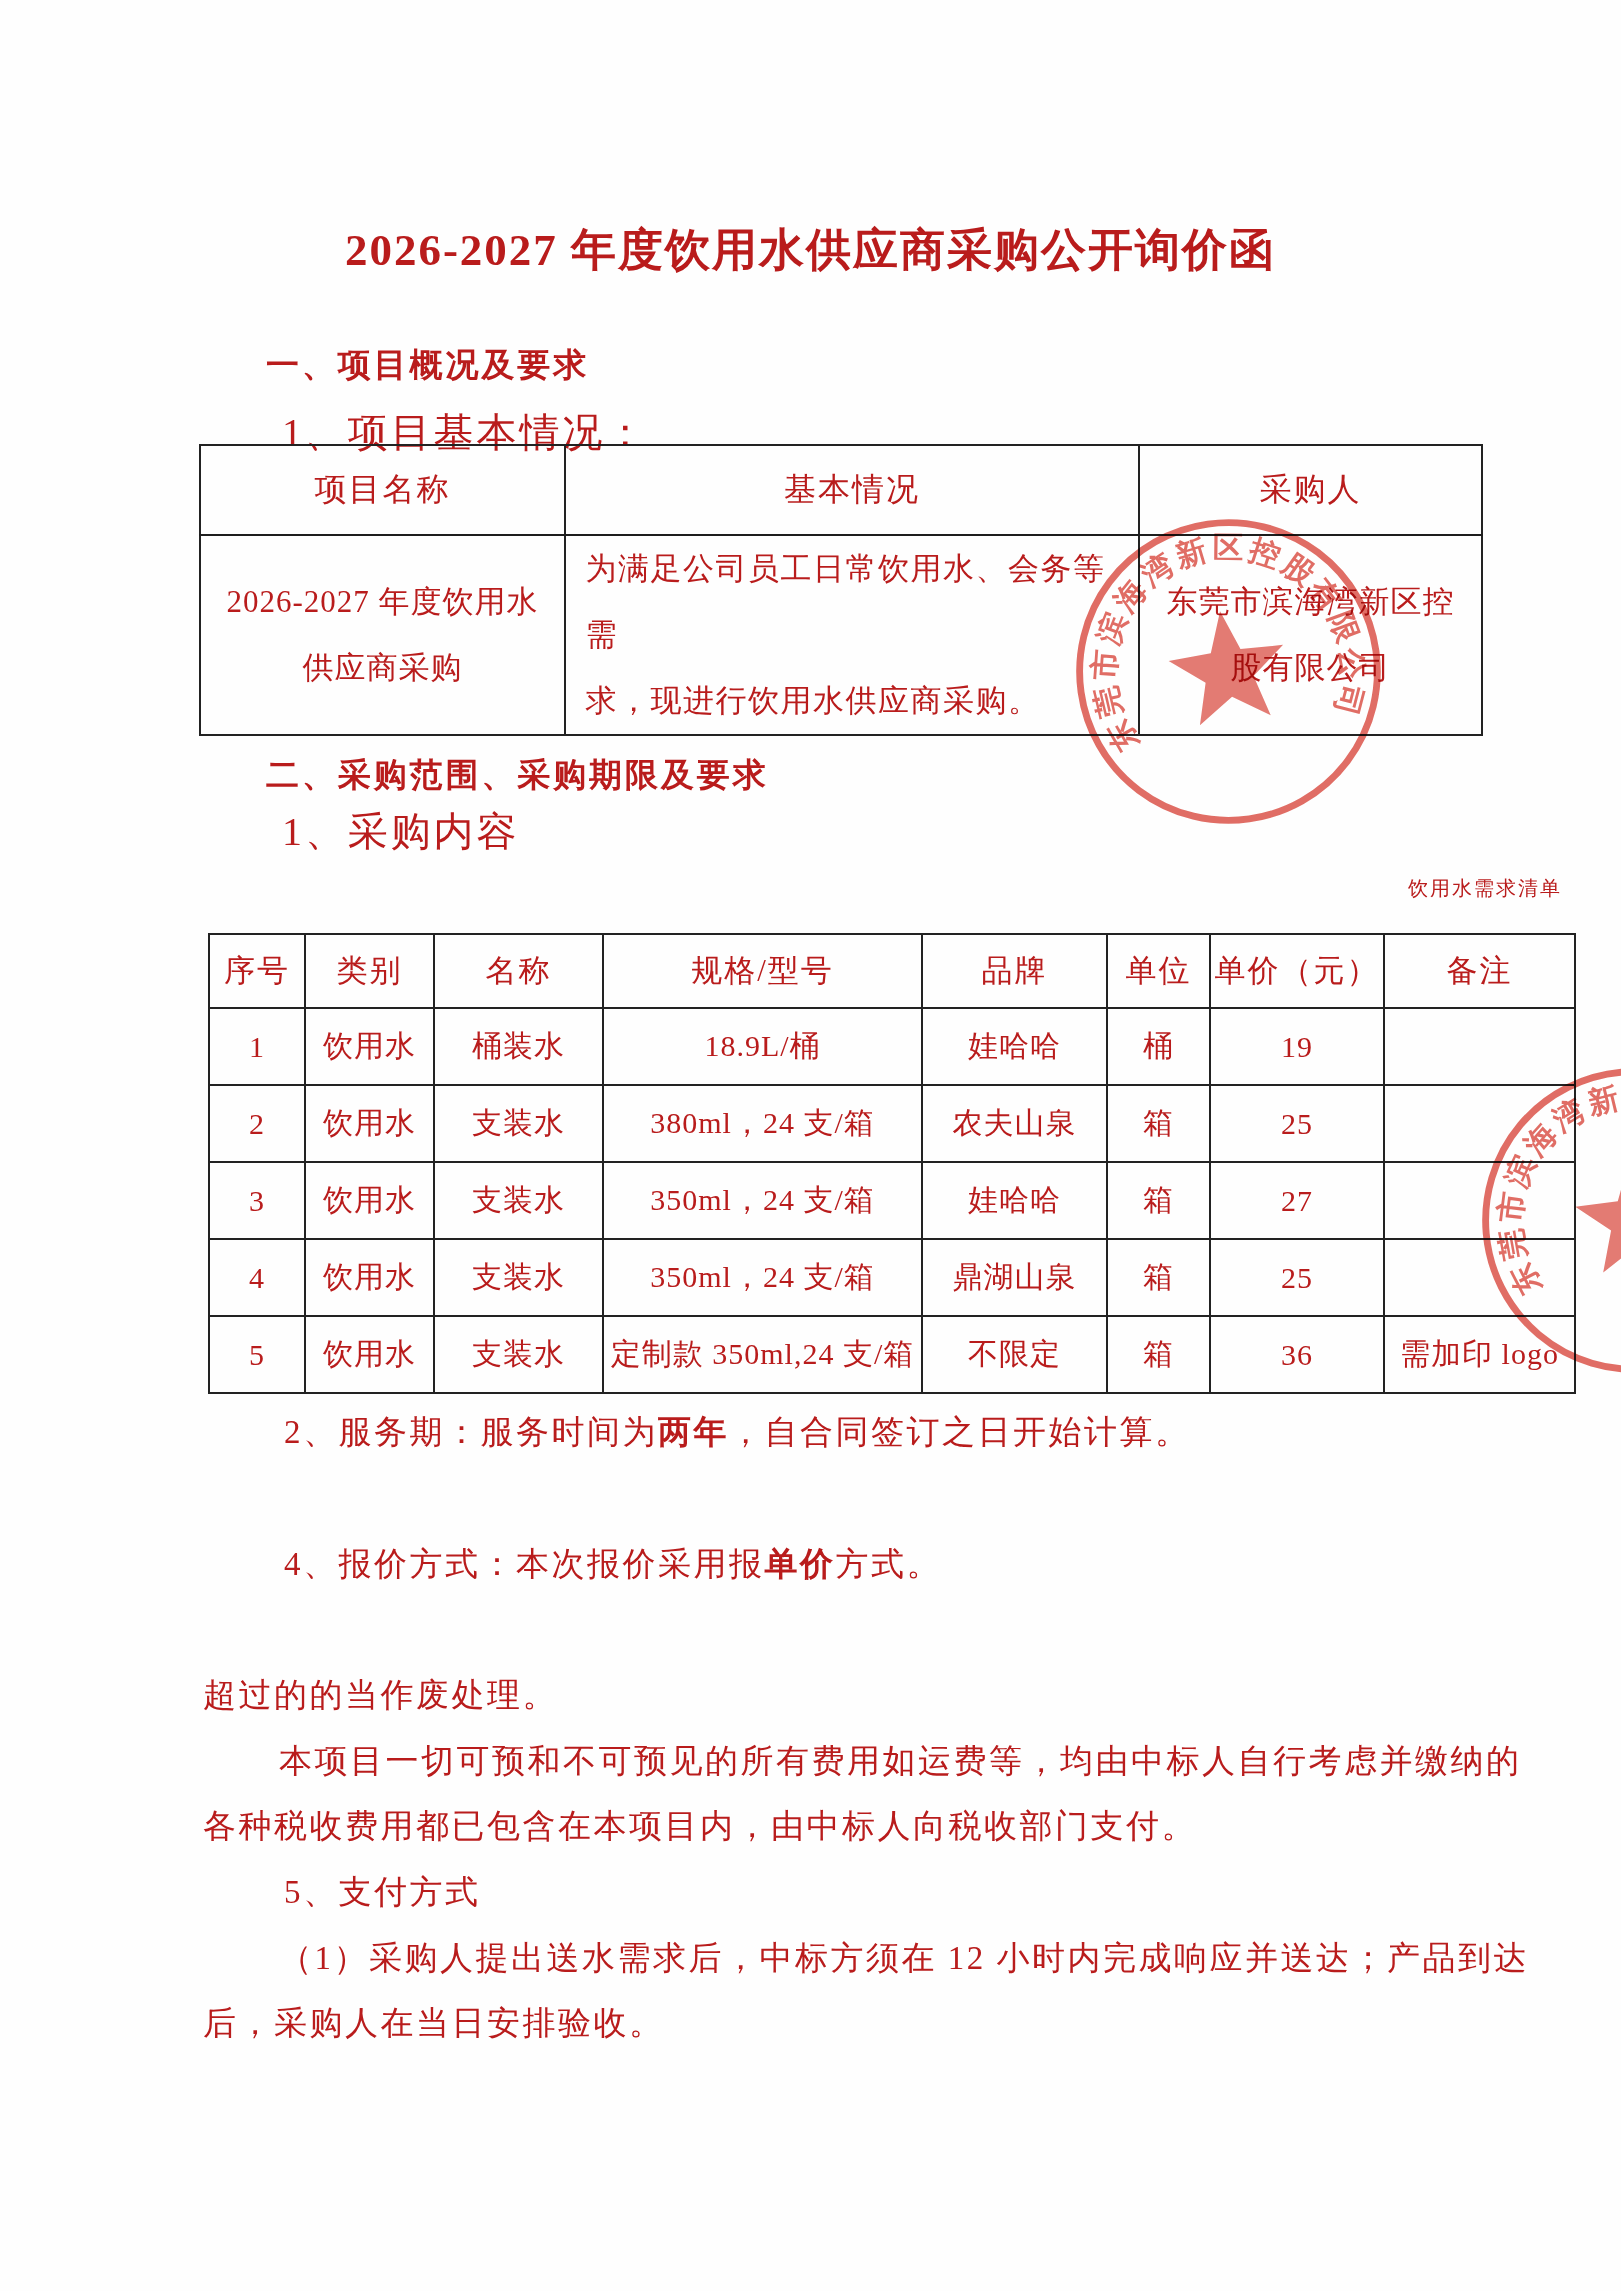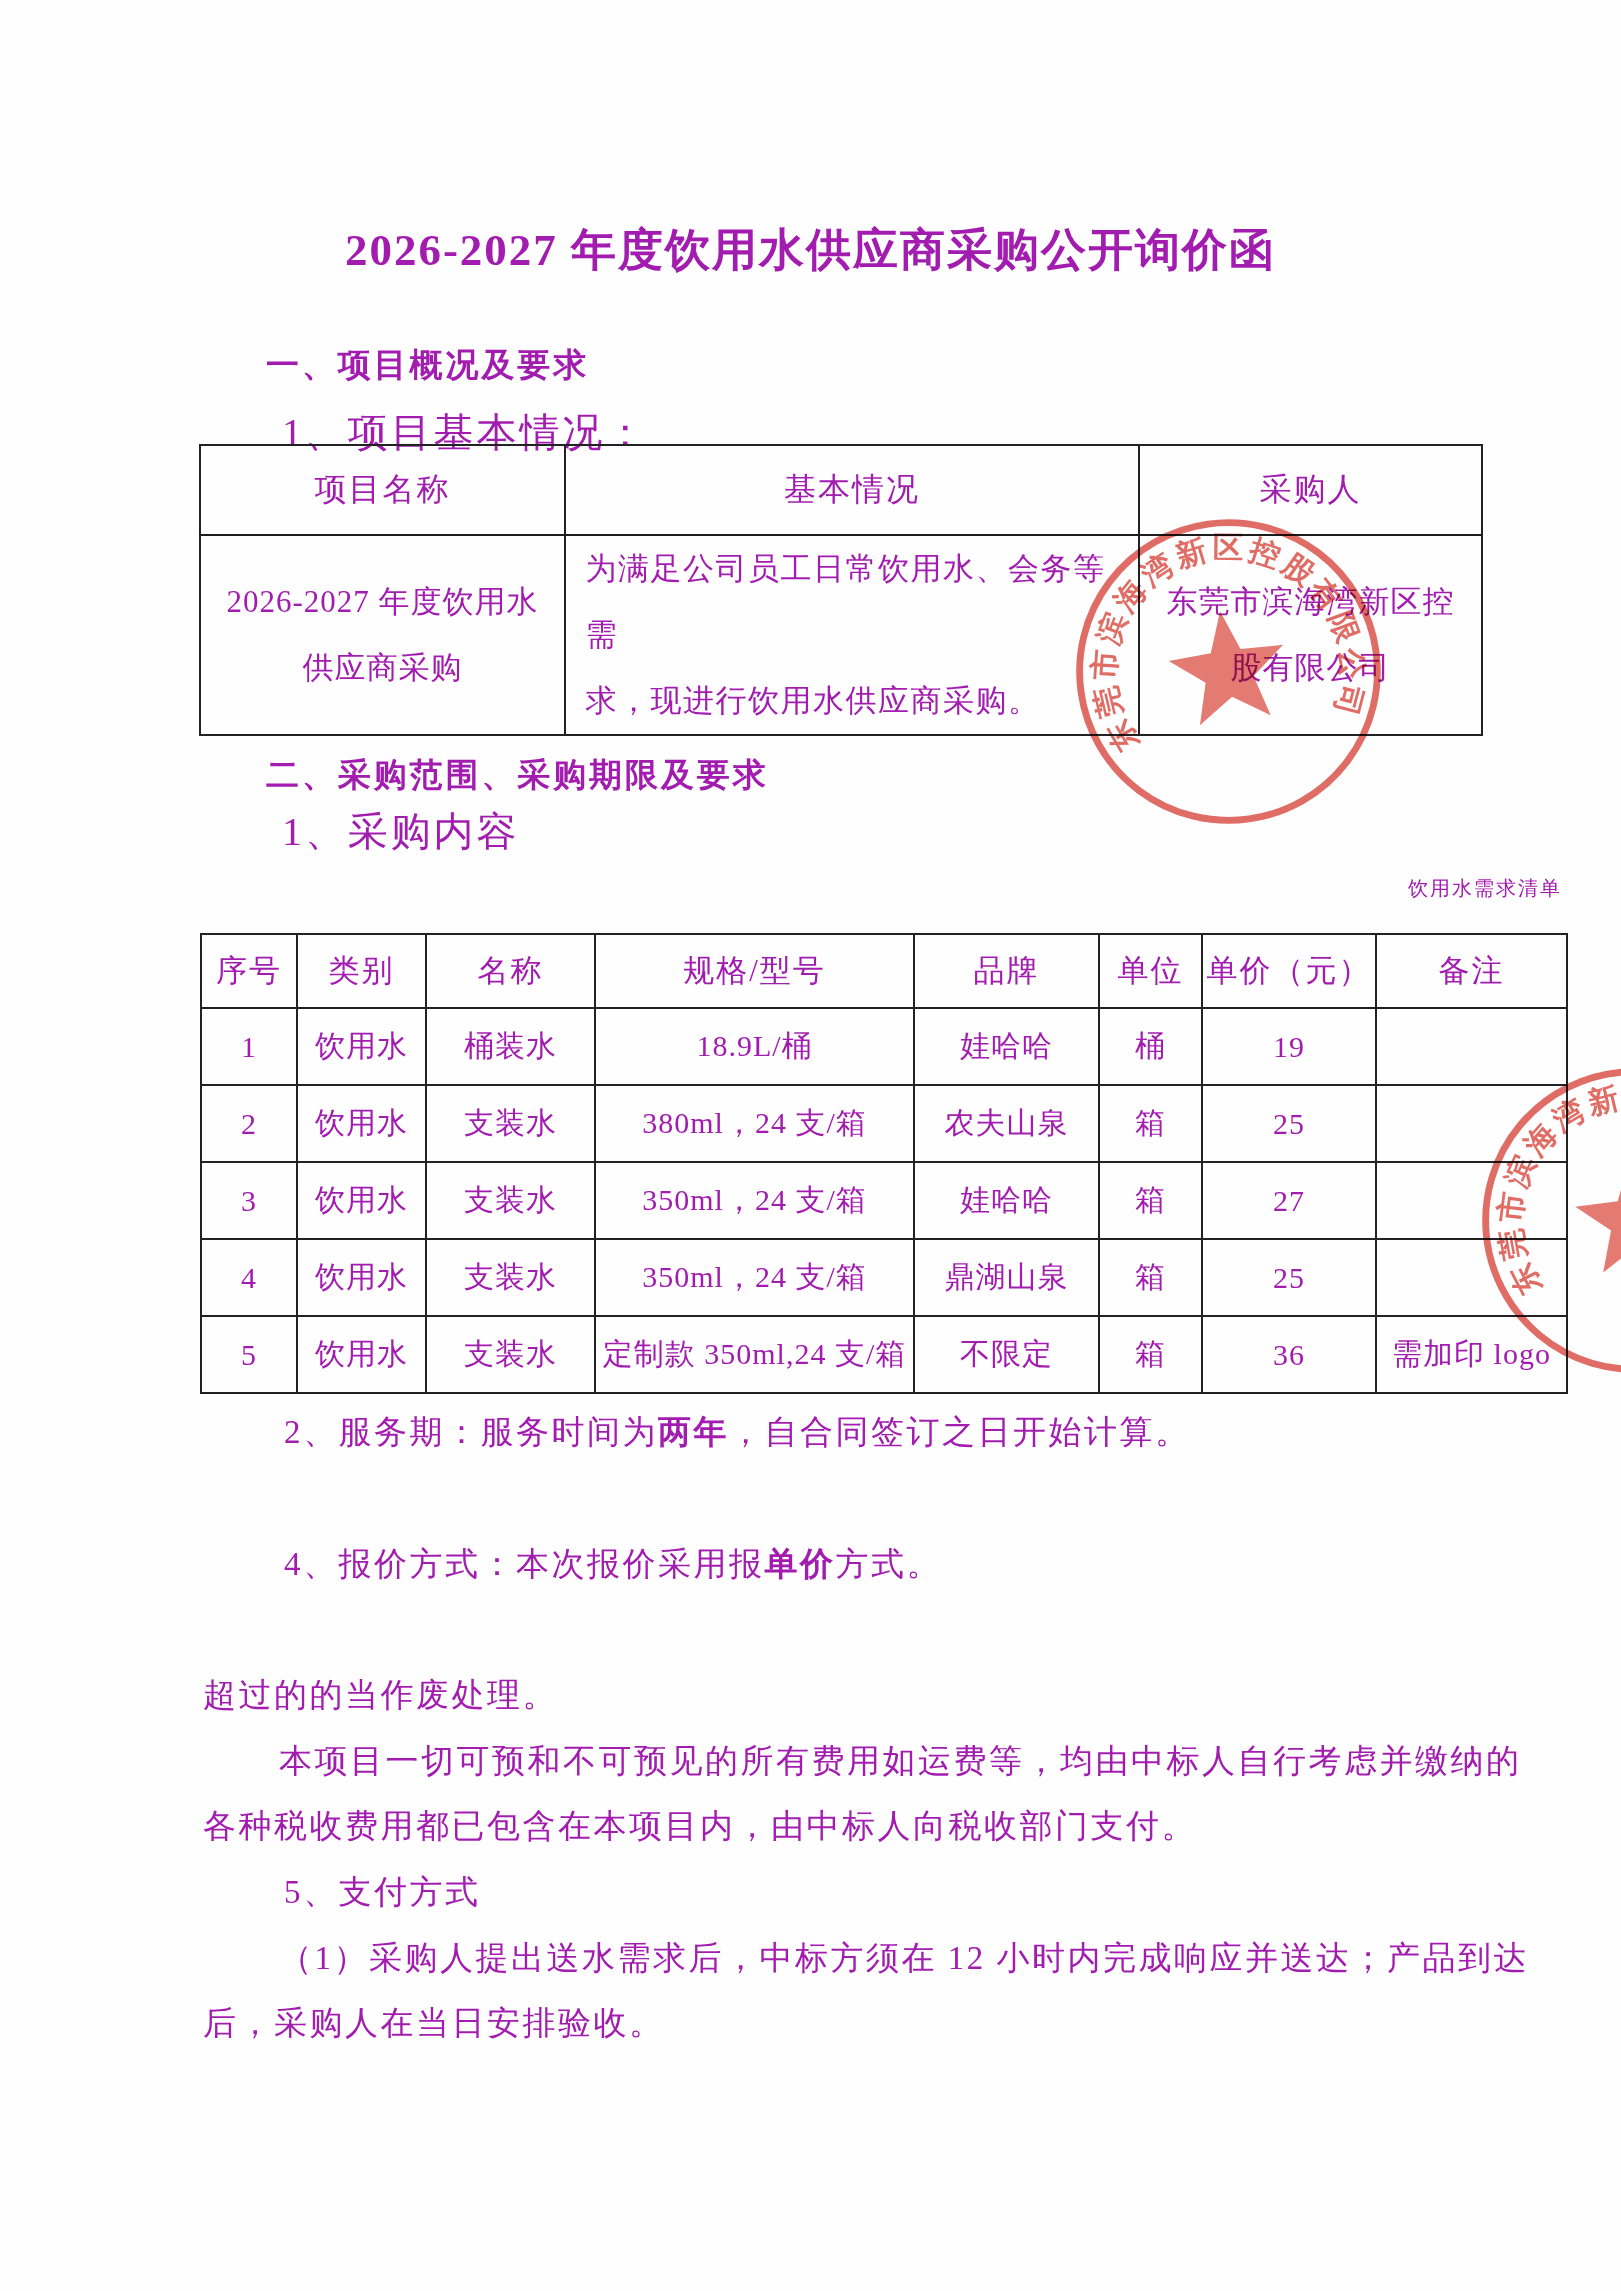--- a/index.html
+++ b/index.html
@@ -3,21 +3,21 @@
 <meta charset="utf-8">
 <style>
   html,body{margin:0;padding:0;background:#888;}
   .page{
     position:relative;
     width:1621px;height:2292px;
     margin:0 auto;
     background:#fefefe;
     overflow:hidden;
     font-family:"Liberation Serif","DejaVu Serif",serif;
-    color:#a21caf;
+    color:#b91c1c;
   }
   .abs{position:absolute;}
   .doc-title{
     left:0;right:0;top:220px;
     text-align:center;
     font-size:45px;font-weight:bold;letter-spacing:2px;
   }
   .heading{font-size:33px;font-weight:bold;letter-spacing:2.9px;margin-left:48px;}
   .subitem{font-size:40px;letter-spacing:2.9px;}
   .bodyline{font-size:33px;letter-spacing:2.5px;height:43px;line-height:43px;white-space:nowrap;}
@@ -79,21 +79,21 @@
         </td>
       </tr>
     </tbody>
       </table>
   </div>
 
   <div class="abs heading" style="left:218px;top:753px;">二、采购范围、采购期限及要求</div>
   <div class="abs subitem" style="left:282px;top:804px;">1、采购内容</div>
   <div class="abs list-title" style="left:196px;top:875px;width:1366px;">饮用水需求清单</div>
 
-  <div class="abs" style="left:200px;top:933px;width:1366px;height:461px;">
+  <div class="abs" style="left:208px;top:933px;width:1366px;height:461px;">
     <table class="doc-table t2">
       <colgroup>
         <col style="width:96px">
           <col style="width:129px">
           <col style="width:169px">
           <col style="width:319px">
         <col style="width:185px">
           <col style="width:103px">
           <col style="width:174px">
           <col style="width:191px">

